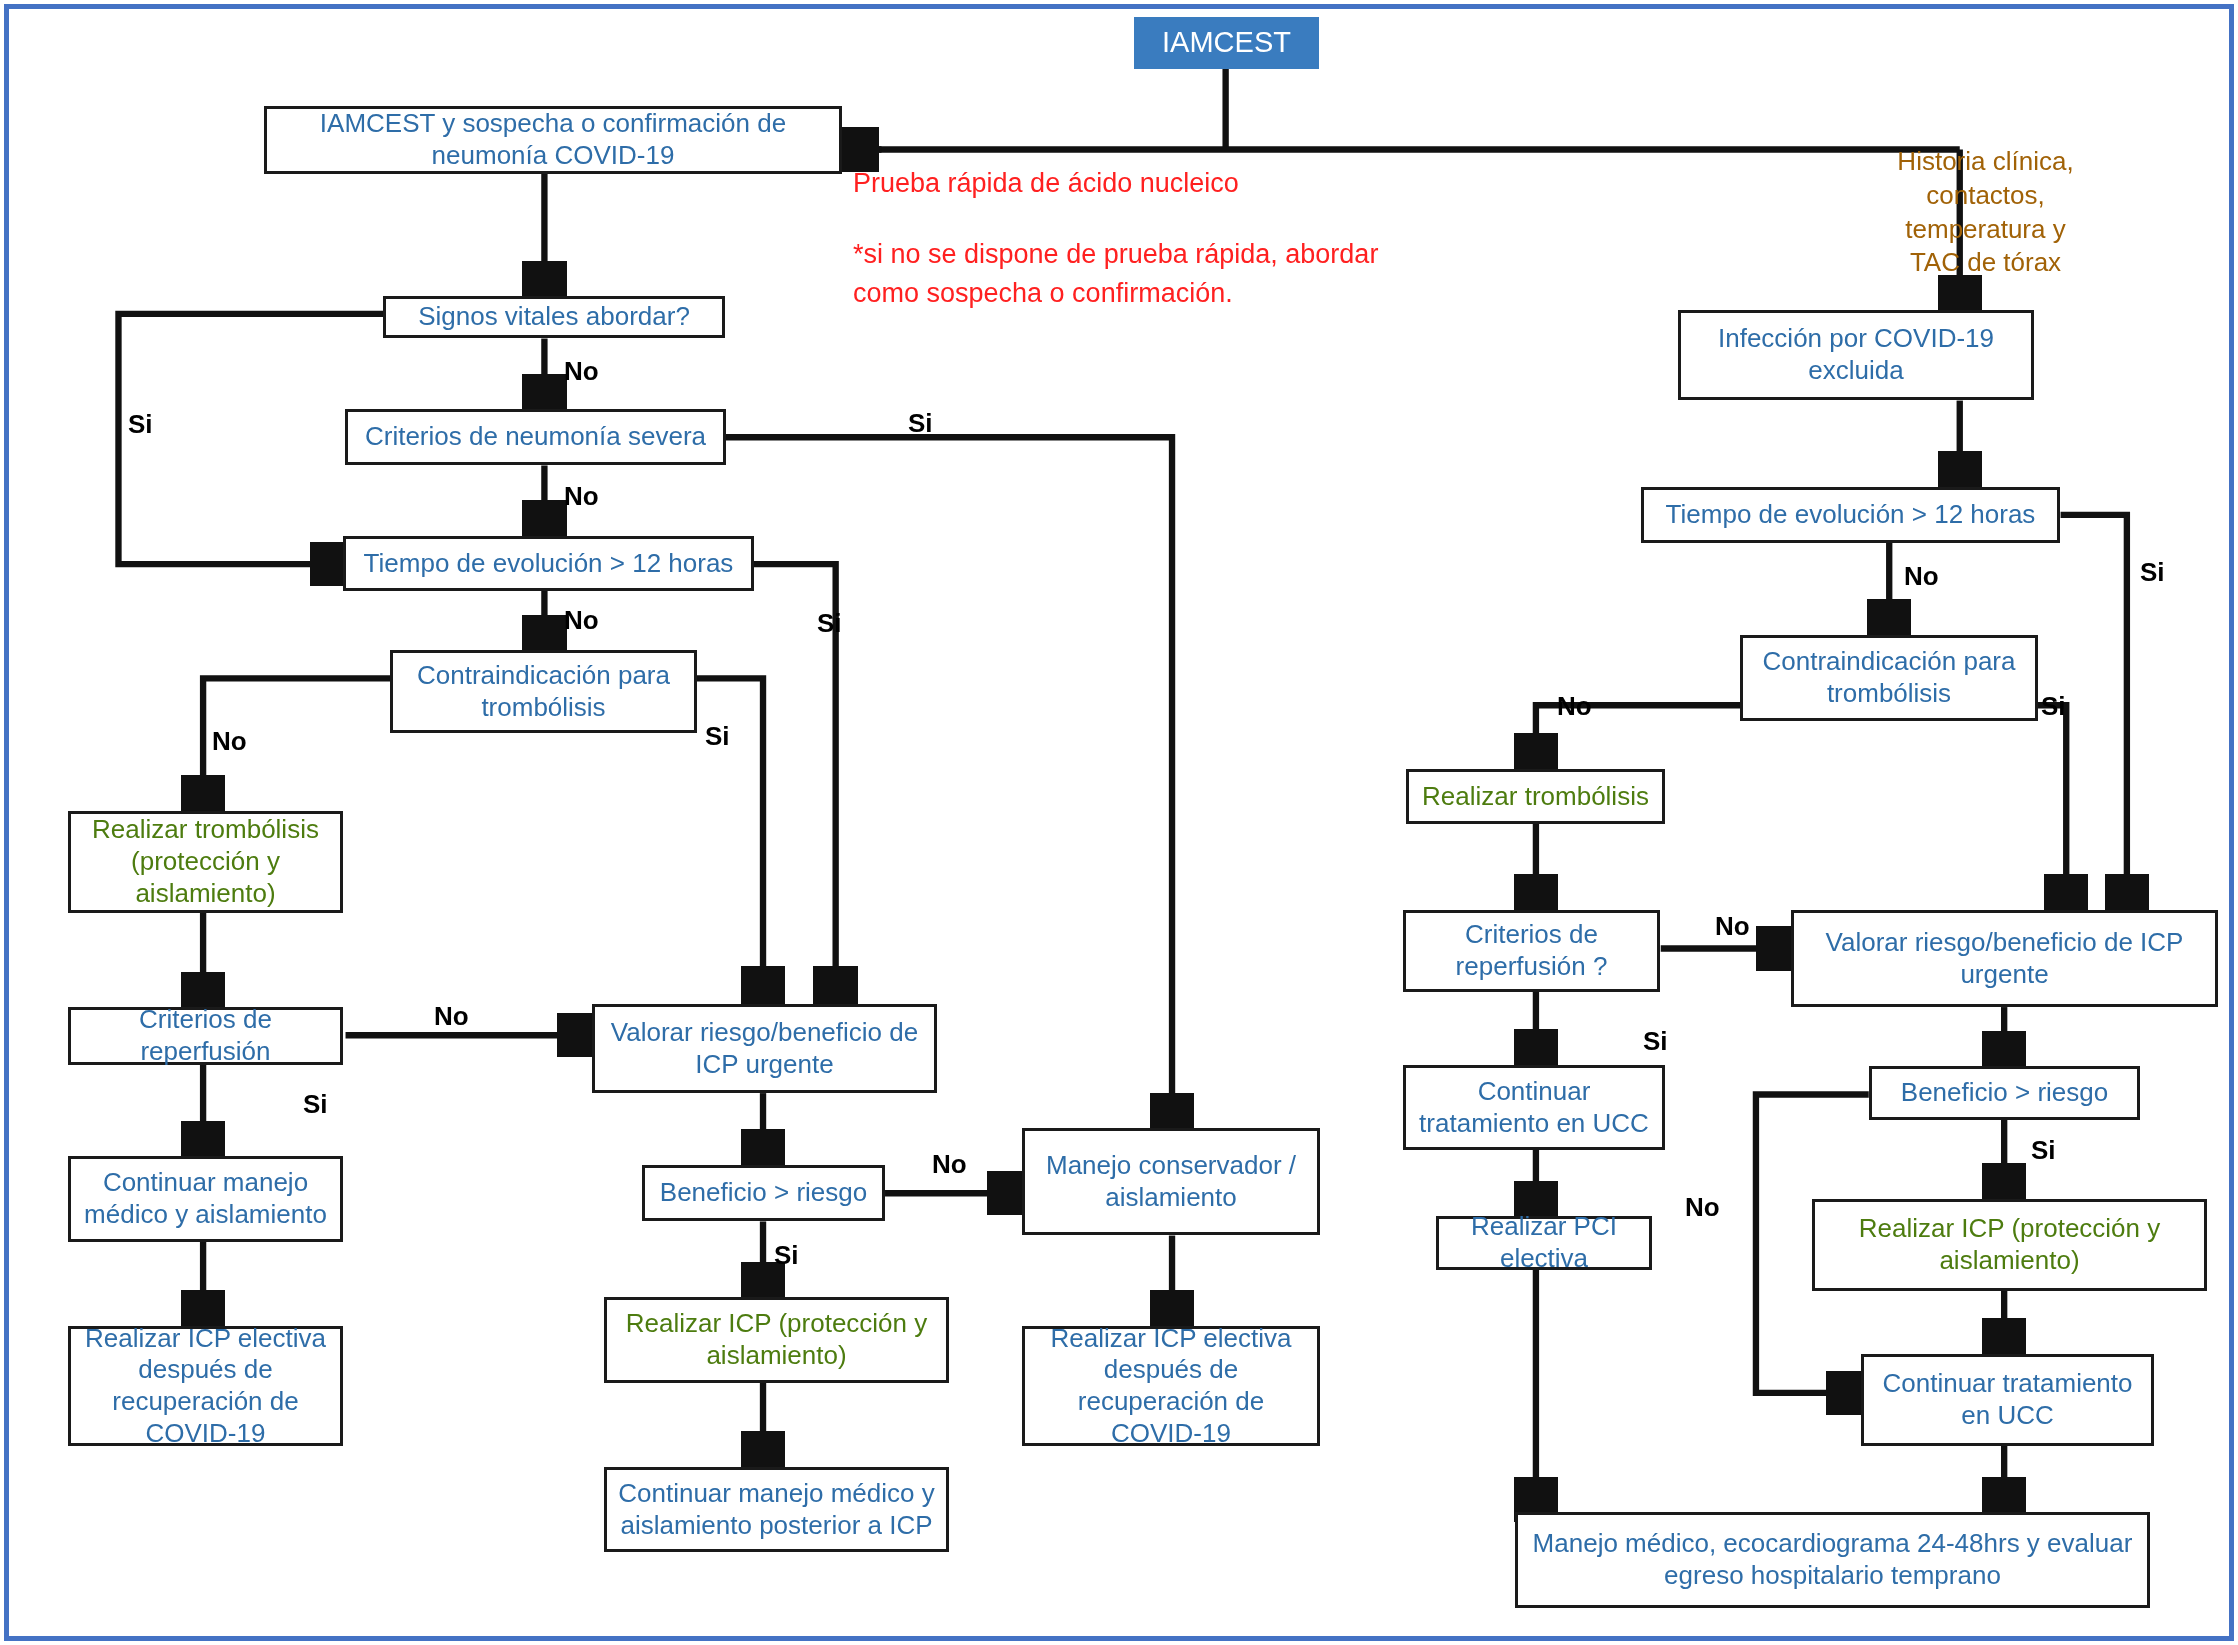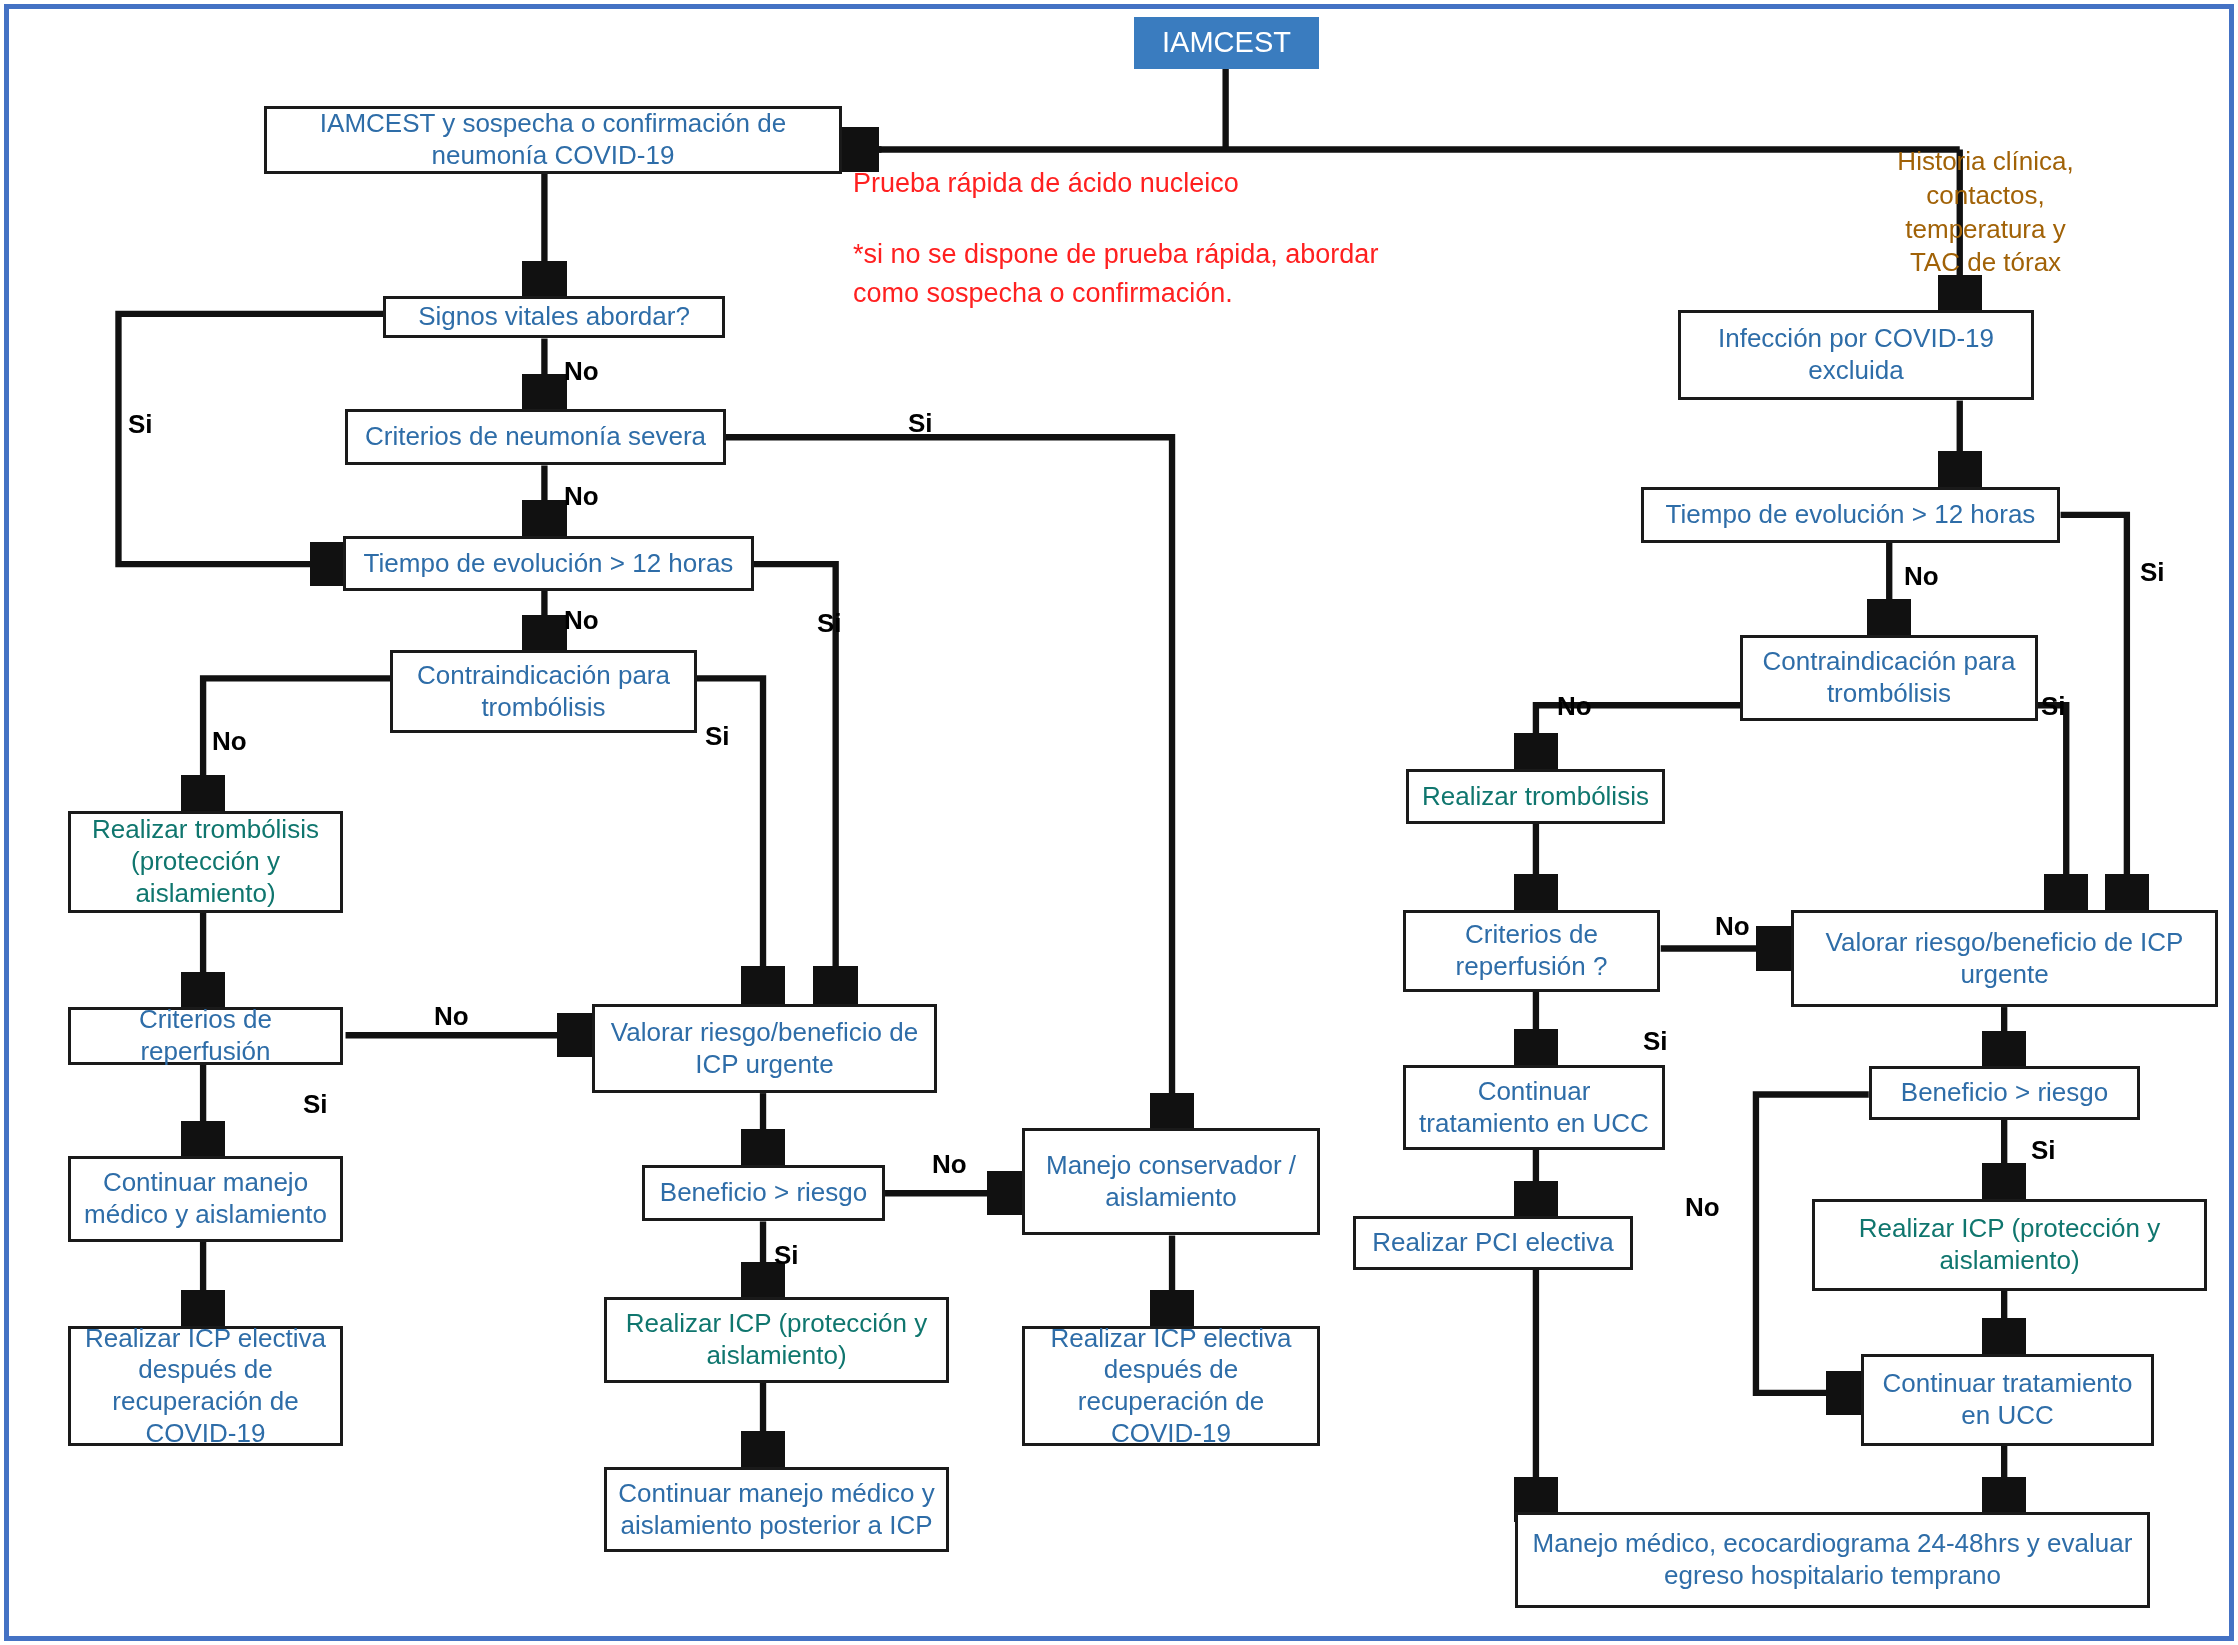--- a/index.html
+++ b/index.html
@@ -25,21 +25,21 @@
     border:3.5px solid #1a1a1a;
     background:#ffffff;
     display:flex;align-items:center;justify-content:center;
     text-align:center;
     color:#2E6DA8;
     font-size:26px;
     line-height:1.22;
     padding:2.8px 7px;
     font-family:"Liberation Sans",sans-serif;
   }
-  .node.red{color:#0f766e;}
+  .node.red{color:#4d7c0f;}
   .node.hdr{
     background:#3A7CBF;border:none;color:#ffffff;
     font-size:29px;font-weight:400;
   }
   .lbl{
     position:absolute;
     color:#000000;
     font-size:26px;
     font-weight:bold;
     font-family:Liberation Sans, sans-serif;
@@ -226,21 +226,21 @@
   </div>
 
   <div class="node" style="left:1403px;top:910px;width:257px;height:82px;">
     <span>Criterios de reperfusión ?</span>
   </div>
 
   <div class="node" style="left:1403px;top:1065px;width:262px;height:85px;">
     <span>Continuar tratamiento en UCC</span>
   </div>
 
-  <div class="node" style="left:1353px;top:1216px;width:280px;height:54px;">
+  <div class="node" style="left:1436px;top:1216px;width:216px;height:54px;">
     <span>Realizar PCI electiva</span>
   </div>
 
   <div class="node" style="left:1791px;top:910px;width:427px;height:97px;">
     <span>Valorar riesgo/beneficio de ICP urgente</span>
   </div>
 
   <div class="node" style="left:1869px;top:1066px;width:271px;height:54px;">
     <span>Beneficio &gt; riesgo</span>
   </div>

